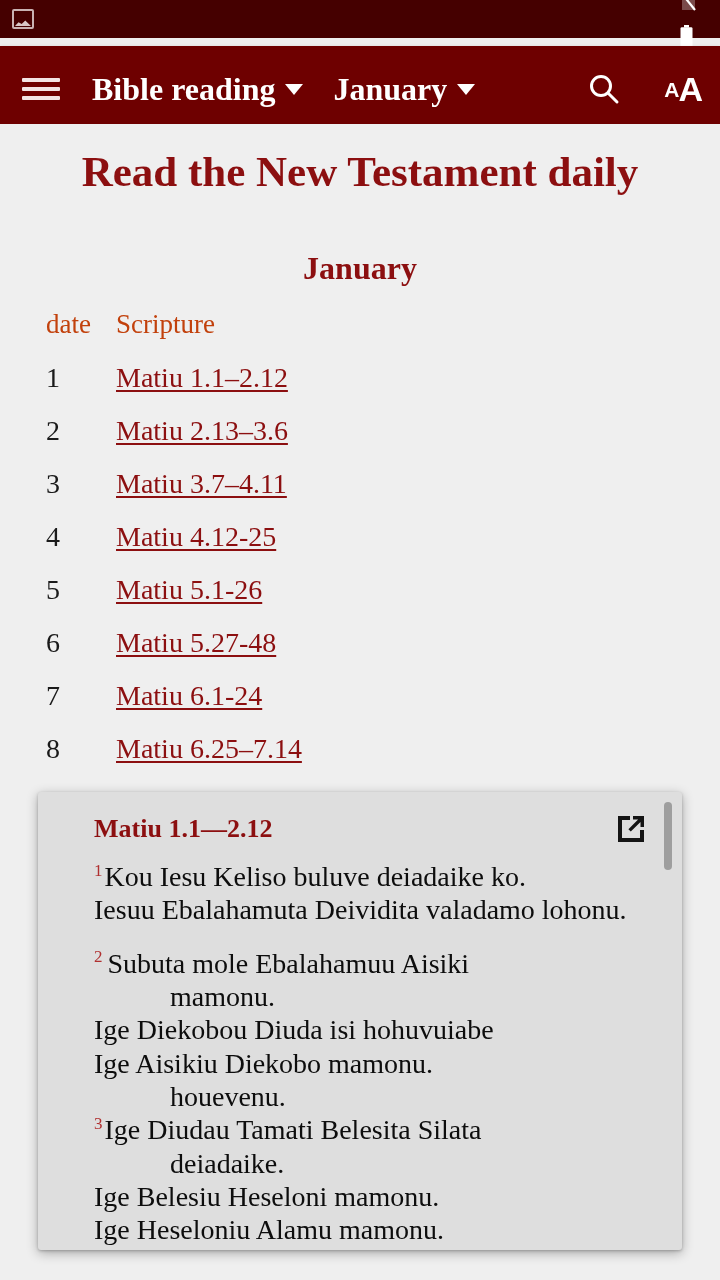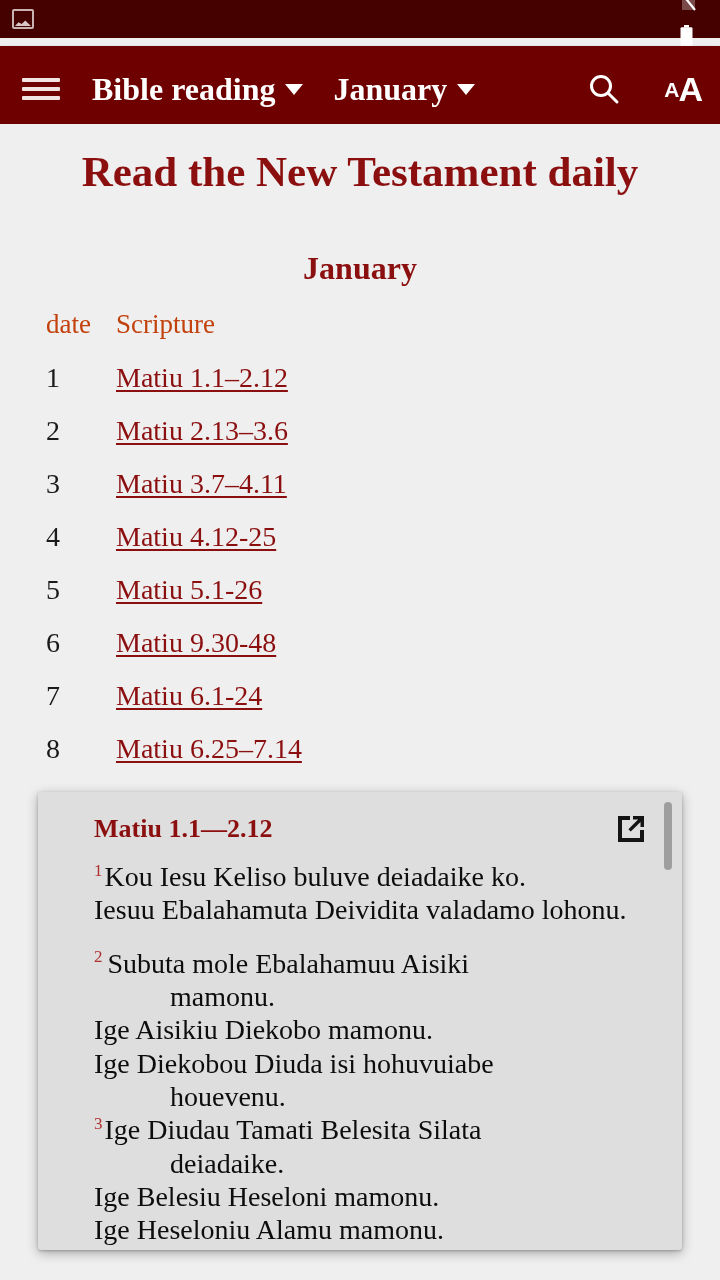--- a/index.html
+++ b/index.html
@@ -287,21 +287,21 @@
         <tr>
           <td class="c-date">4</td>
           <td class="c-ref"><a href="#">Matiu 4.12-25</a></td>
         </tr>
         <tr>
           <td class="c-date">5</td>
           <td class="c-ref"><a href="#">Matiu 5.1-26</a></td>
         </tr>
         <tr>
           <td class="c-date">6</td>
-          <td class="c-ref"><a href="#">Matiu 9.30-48</a></td>
+          <td class="c-ref"><a href="#">Matiu 5.27-48</a></td>
         </tr>
         <tr>
           <td class="c-date">7</td>
           <td class="c-ref"><a href="#">Matiu 6.1-24</a></td>
         </tr>
         <tr>
           <td class="c-date">8</td>
           <td class="c-ref"><a href="#">Matiu 6.25–7.14</a></td>
         </tr>
         <tr style="height:412px">
@@ -327,22 +327,22 @@
           <path d="M19 4 H30 V15 H26.5 V9.9 L16.8 19.6 L14.4 17.2 L24.1 7.5 H19 Z" fill="#141414"></path>
         </svg>
       </span>
     </div>
 
     <div class="popup-body">
       <p class="vline"><span class="vnum">1</span><span>Kou Iesu Keliso buluve deiadaike ko.</span></p>
       <p class="vline"><span>Iesuu Ebalahamuta Deividita valadamo lohonu.</span></p>
       <p class="vline gap"><span class="vnum pad">2</span><span>Subuta mole Ebalahamuu Aisiki</span></p>
       <p class="vline indent"><span>mamonu.</span></p>
+      <p class="vline"><span>Ige Diekobou Diuda isi hohuvuiabe</span></p>
       <p class="vline"><span>Ige Aisikiu Diekobo mamonu.</span></p>
-      <p class="vline"><span>Ige Diekobou Diuda isi hohuvuiabe</span></p>
       <p class="vline indent"><span>houevenu.</span></p>
       <p class="vline"><span class="vnum">3</span><span>Ige Diudau Tamati Belesita Silata</span></p>
       <p class="vline indent"><span>deiadaike.</span></p>
       <p class="vline"><span>Ige Belesiu Heseloni mamonu.</span></p>
       <p class="vline"><span>Ige Heseloniu Alamu mamonu.</span></p>
     </div>
 
     <div class="scrollbar-track">
       <div class="scrollbar-thumb"></div>
     </div>

